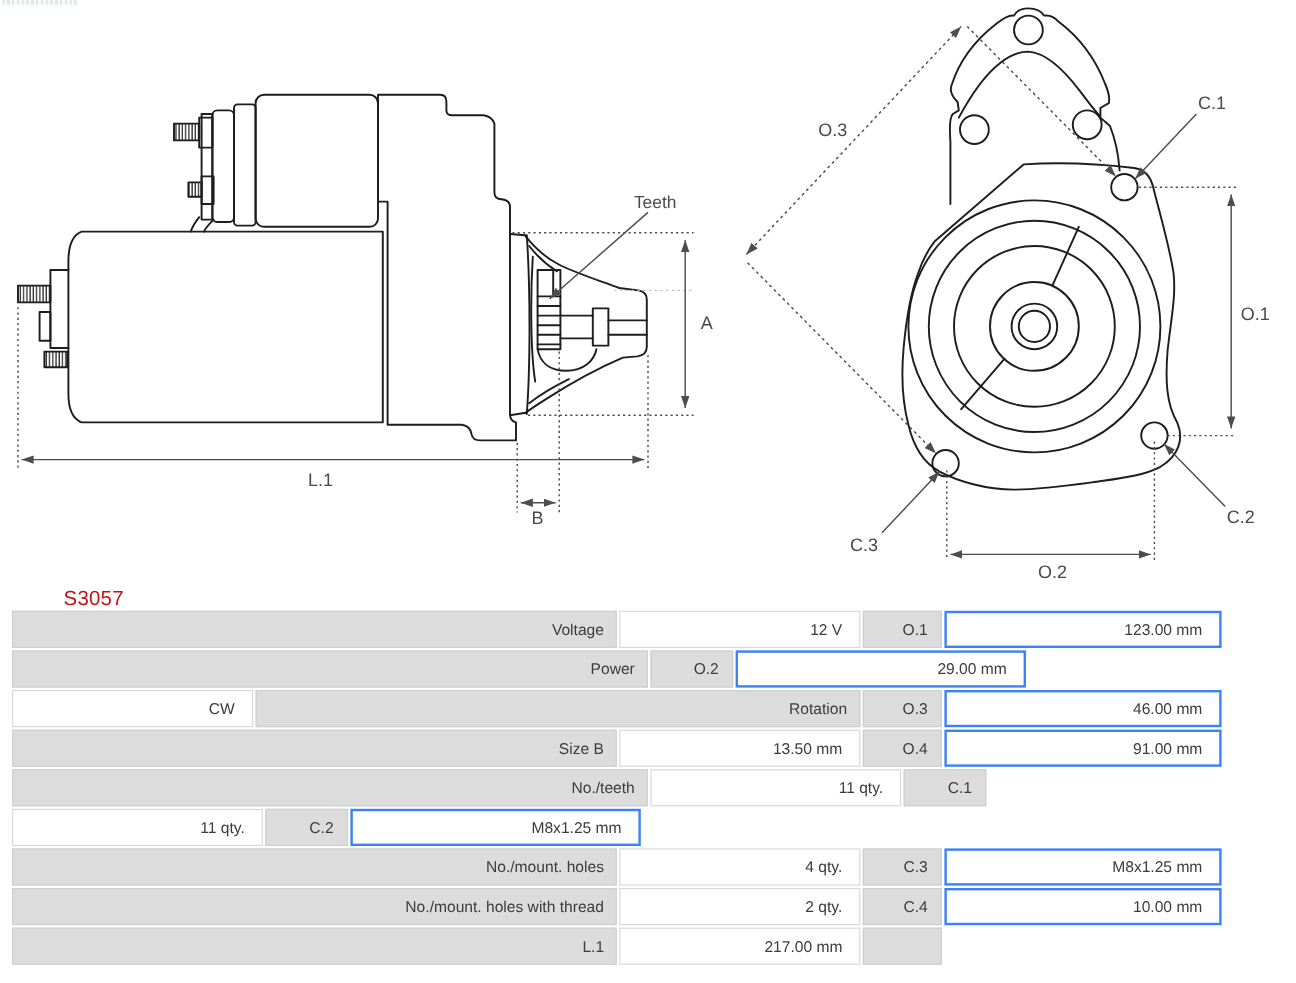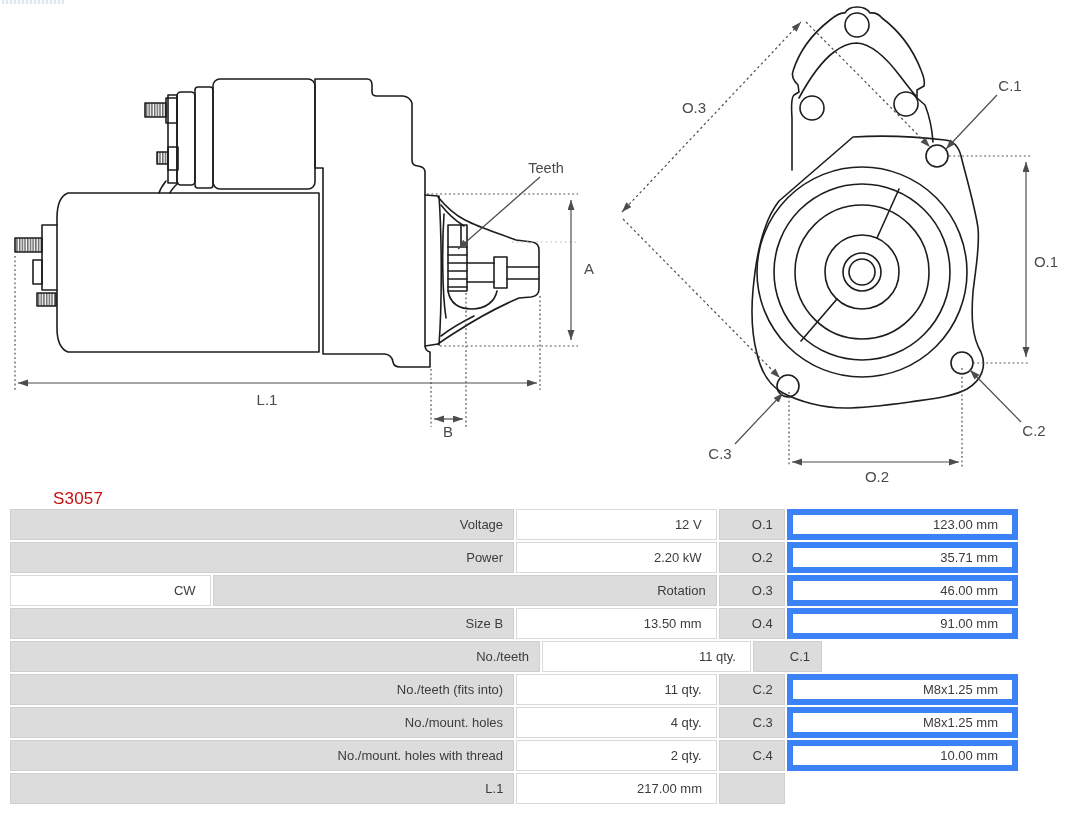--- a/index.html
+++ b/index.html
@@ -9,21 +9,21 @@
     background:repeating-linear-gradient(90deg,#c9d6de 0 2px,#f2f6f8 2px 4px);}
   .drawing{position:absolute;left:0;top:0;}
   .part-number{position:absolute;left:13px;top:489px;font-size:17px;letter-spacing:.2px;margin-left:40px;}
   .spec-table{position:absolute;left:10px;top:509px;width:1008px;}
   .spec-row{display:flex;height:31px;margin-bottom:2px;}
   .cell{box-sizing:border-box;display:flex;align-items:center;justify-content:flex-end;
         font-size:13px;color:#3c3c3c;}
   .c-label{width:530px;background:#dcdcdc;border:1px solid #cfcfcf;padding-right:10px;margin-right:2px;}
   .c-value{width:209px;background:#fff;border:1px solid #d9d9d9;padding-right:14px;margin-right:2px;padding-left:24px;}
   .c-dim{width:69px;background:#dcdcdc;border:1px solid #cfcfcf;padding-right:11px;margin-right:2px;}
-  .c-dimval{width:242px;background:#fff;border:6px solid #3b82f6;padding-right:14px;}
+  .c-dimval{width:242px;background:#fff;border:2px solid #3b82f6;padding-right:14px;}
   .c-blank{background:transparent;border:none;}
   text{font-family:"Liberation Sans",sans-serif;fill:#4a4a4a;}
 </style>
 </head>
 <body>
 
 <div class="page">
 
   <div class="watermark"></div>
 
@@ -159,43 +159,41 @@
   <div class="spec-table">
 
     <div class="spec-row">
       <div class="cell c-label">Voltage</div>
       <div class="cell c-value">12 V</div>
       <div class="cell c-dim">O.1</div>
       <div class="cell c-dimval">123.00 mm</div>
     </div>
     <div class="spec-row">
       <div class="cell c-label">Power</div>
-      <div class="cell c-value">2.20 kW</div>
       <div class="cell c-dim">O.2</div>
-      <div class="cell c-dimval">35.71 mm</div>
+      <div class="cell c-dimval">29.00 mm</div>
     </div>
     <div class="spec-row">
       <div class="cell c-value">CW</div>
       <div class="cell c-label">Rotation</div>
       <div class="cell c-dim">O.3</div>
       <div class="cell c-dimval">46.00 mm</div>
     </div>
     <div class="spec-row">
       <div class="cell c-label">Size B</div>
       <div class="cell c-value">13.50 mm</div>
       <div class="cell c-dim">O.4</div>
       <div class="cell c-dimval">91.00 mm</div>
     </div>
     <div class="spec-row">
       <div class="cell c-label">No./teeth</div>
       <div class="cell c-value">11 qty.</div>
       <div class="cell c-dim">C.1</div>
     </div>
     <div class="spec-row">
-      <div class="cell c-label">No./teeth (fits into)</div>
       <div class="cell c-value">11 qty.</div>
       <div class="cell c-dim">C.2</div>
       <div class="cell c-dimval">M8x1.25 mm</div>
     </div>
     <div class="spec-row">
       <div class="cell c-label">No./mount. holes</div>
       <div class="cell c-value">4 qty.</div>
       <div class="cell c-dim">C.3</div>
       <div class="cell c-dimval">M8x1.25 mm</div>
     </div>

